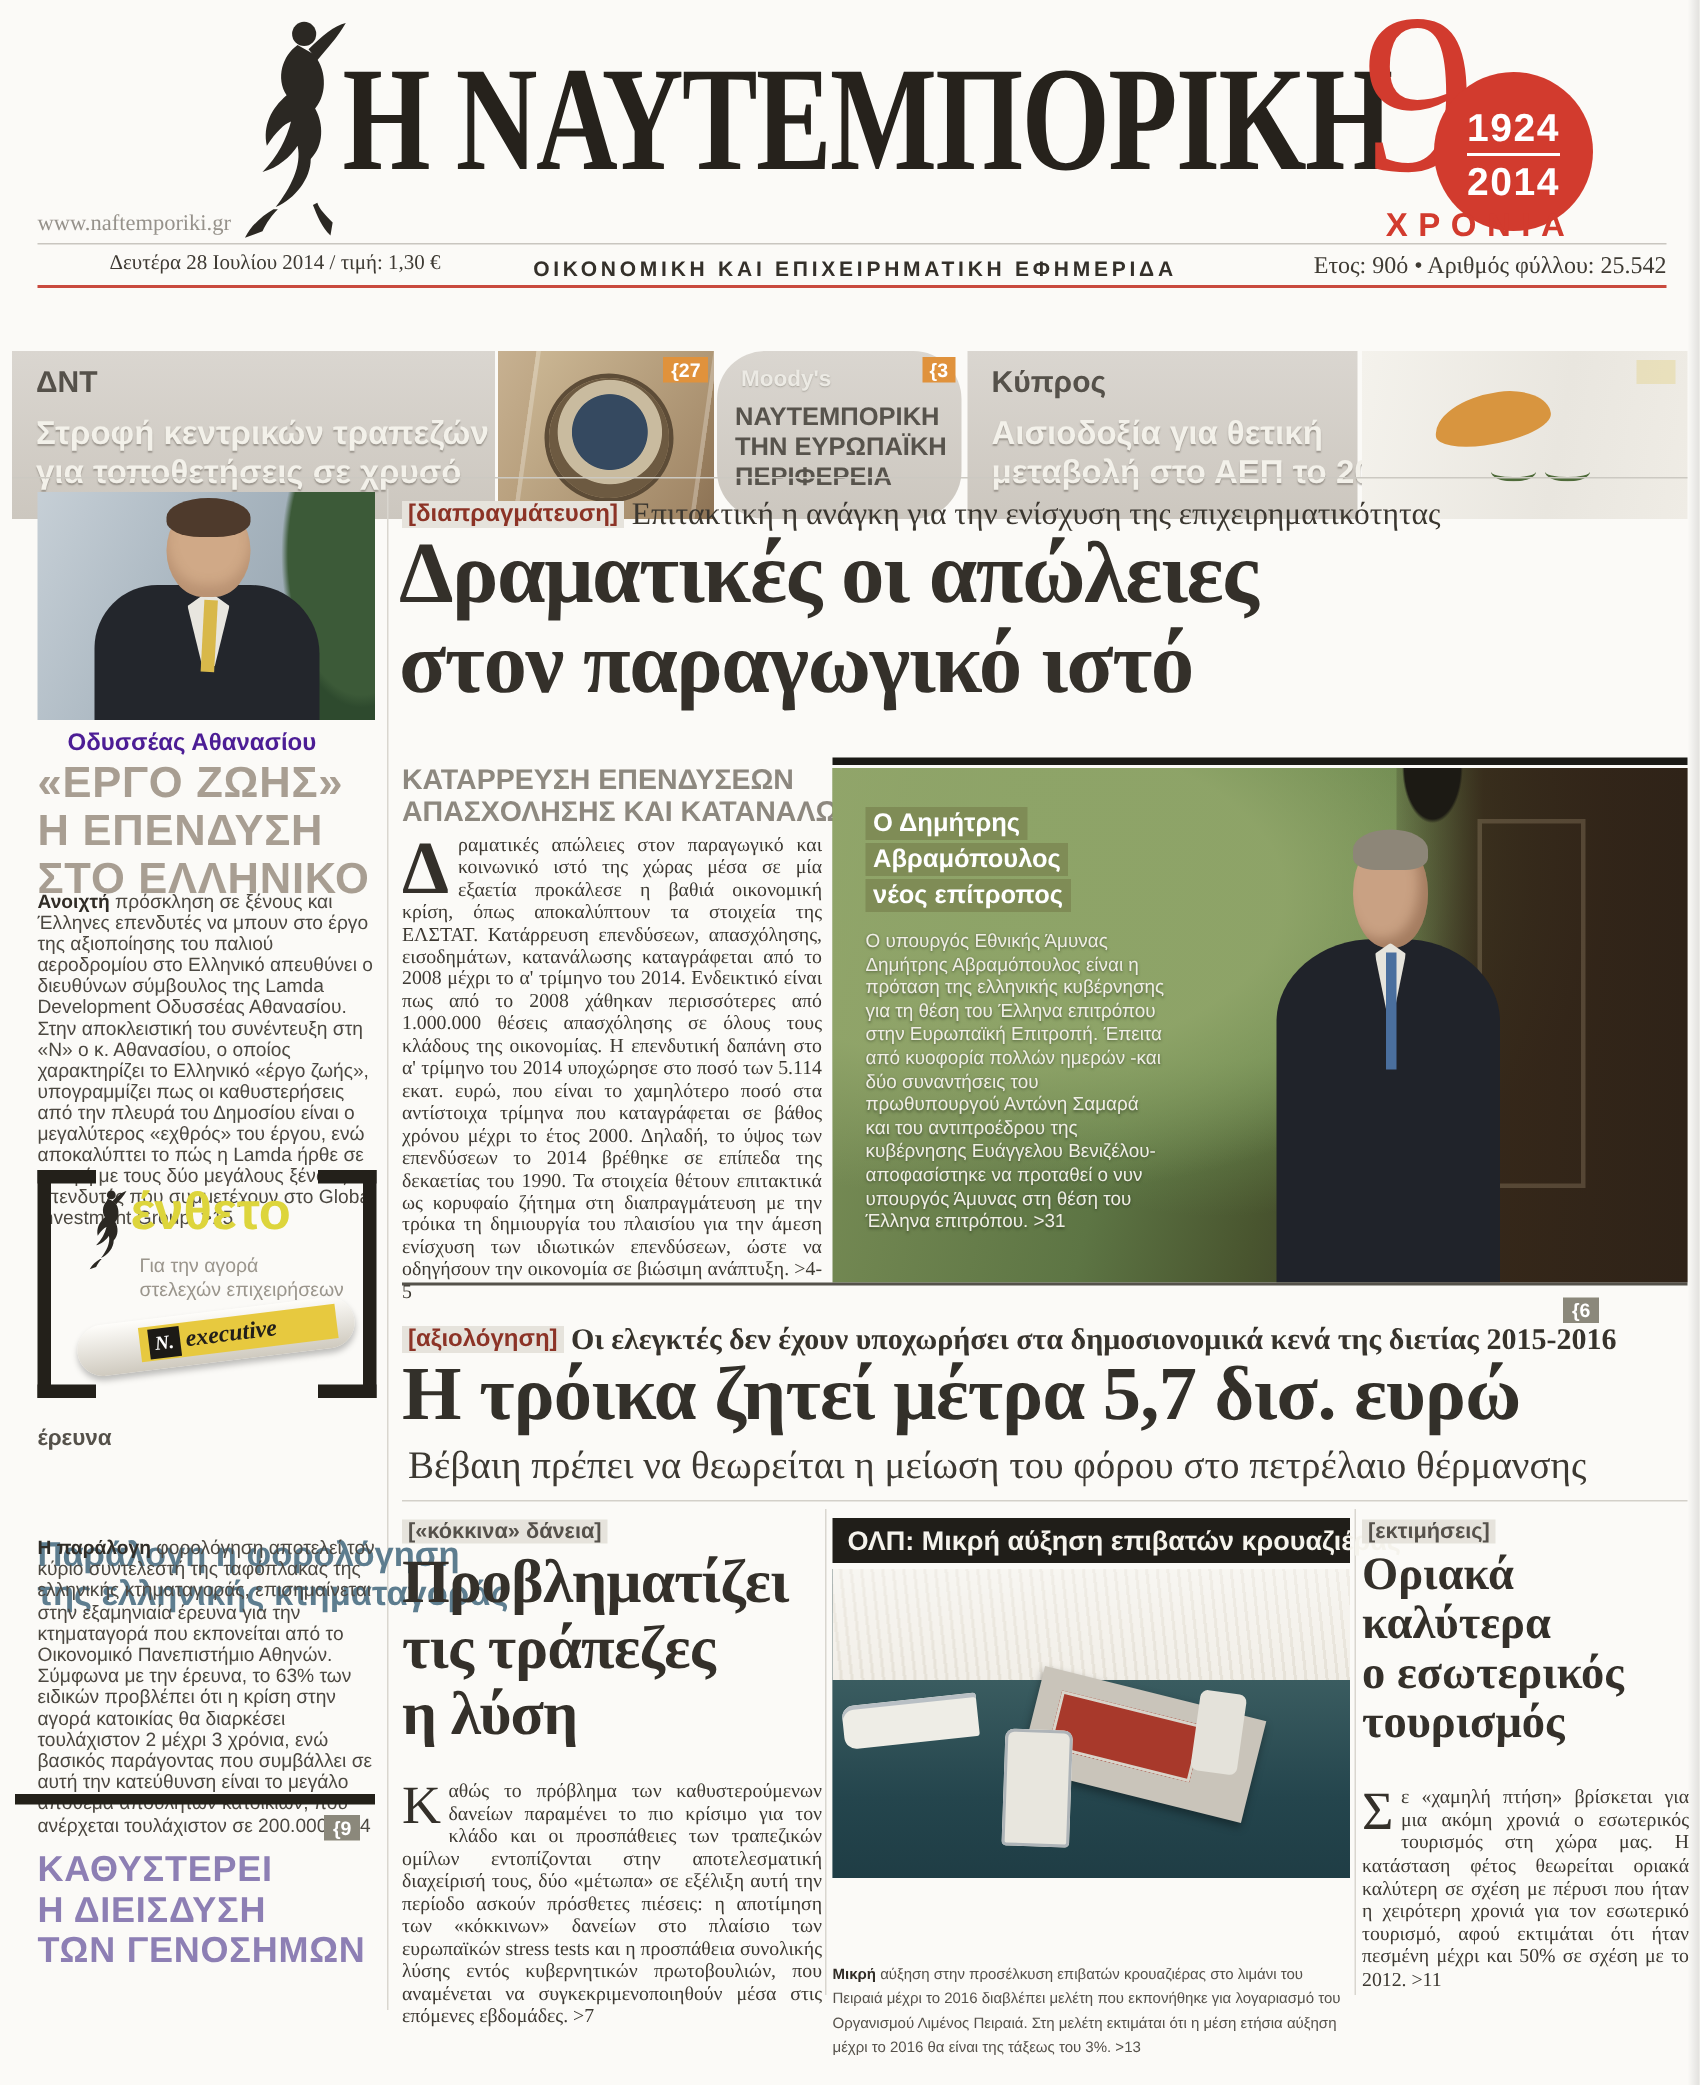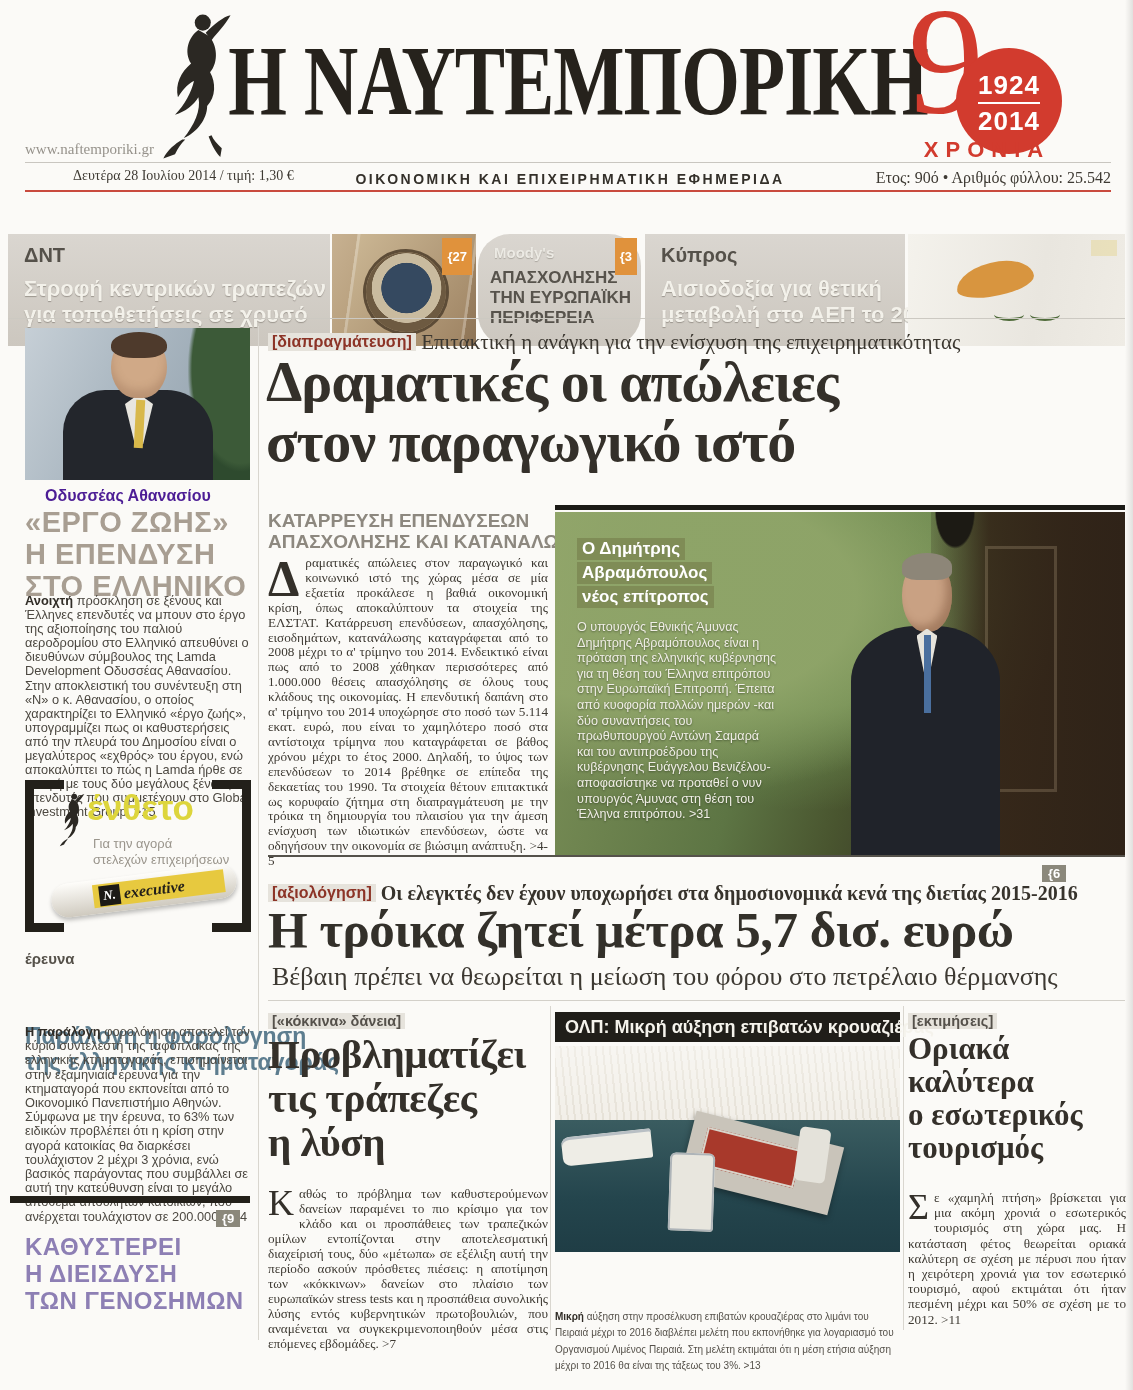--- a/index.html
+++ b/index.html
@@ -34,21 +34,21 @@
 
   
   .teaser{top:198px;height:112px;margin-top:36px;}
   .teaser-text{background:linear-gradient(#dad6d0,#ccc7bf);}
   .t-cat{position:absolute;left:16px;top:10px;font-size:20px;font-weight:700;color:#55514a;}
   .t-cat-light{color:#eceae4;text-shadow:0 1px 1px rgba(90,85,75,.35);}
   .t-head{position:absolute;left:16px;top:42px;font-size:22px;line-height:26px;font-weight:700;
       color:#f3f1ea;text-shadow:0 1px 1px rgba(90,85,75,.45);white-space:nowrap;}
   .t-head-dark{color:#57534c;text-shadow:none;}
   .tag-orange{position:absolute;top:4px;right:4px;background:#e0923c;color:#fff;
-      font-size:13px;font-weight:700;padding:11px 5px;}
+      font-size:13px;font-weight:700;padding:1px 5px;}
   .tag-olive{background:#8b887b;color:#fff;font-size:13px;font-weight:700;padding:1px 6px;}
   .rule-under-teasers{left:8px;top:318px;width:1117px;height:1px;background:#ccc9c2;}
 
   
   .imf-photo{left:332px;width:144px;background:linear-gradient(120deg,#c7b191 0%,#b39a77 45%,#8d7355 100%);overflow:hidden;}
   .imf-plate{position:absolute;left:18px;top:-12px;width:120px;height:140px;background:linear-gradient(120deg,#cdb996,#9c8161);
       transform:rotate(8deg);box-shadow:inset 0 0 0 3px rgba(255,255,255,.25);}
   .imf-seal{position:absolute;left:34px;top:18px;width:80px;height:80px;border-radius:50%;
       background:radial-gradient(circle at 50% 45%,#354960 0 42%,#c9bb9f 43% 58%,#6d5a41 59% 100%);
       box-shadow:0 0 0 3px #5d4c37;transform:rotate(8deg);}
@@ -234,21 +234,21 @@
     </div>
   </div>
   <div class="abs teaser imf-photo">
     <div class="imf-plate"></div>
     <div class="imf-seal"></div>
     <div class="tag-orange">{27</div>
   </div>
   <div class="abs teaser teaser-text" style="left:478px;width:163px;border-radius:32px;">
     <div class="t-cat t-cat-light" style="font-size:15px;">Moody's</div>
     <div class="t-head t-head-dark" style="top:34px;font-size:17px;line-height:20px;left:12px;">
-      <span>ΑΠΑΣΧΟΛΗΣΗΣ</span><br>
+      <span>ΝΑΥΤΕΜΠΟΡΙΚΗ</span><br>
       <span>ΤΗΝ ΕΥΡΩΠΑΪΚΗ</span><br>
       <span>ΠΕΡΙΦΕΡΕΙΑ</span>
     </div>
     <div class="tag-orange">{3</div>
   </div>
   <div class="abs teaser teaser-text" style="left:645px;width:260px;">
     <div class="t-cat">Κύπρος</div>
     <div class="t-head">
       <span>Αισιοδοξία για θετική</span><br>
       <span>μεταβολή στο ΑΕΠ το 2015</span>

